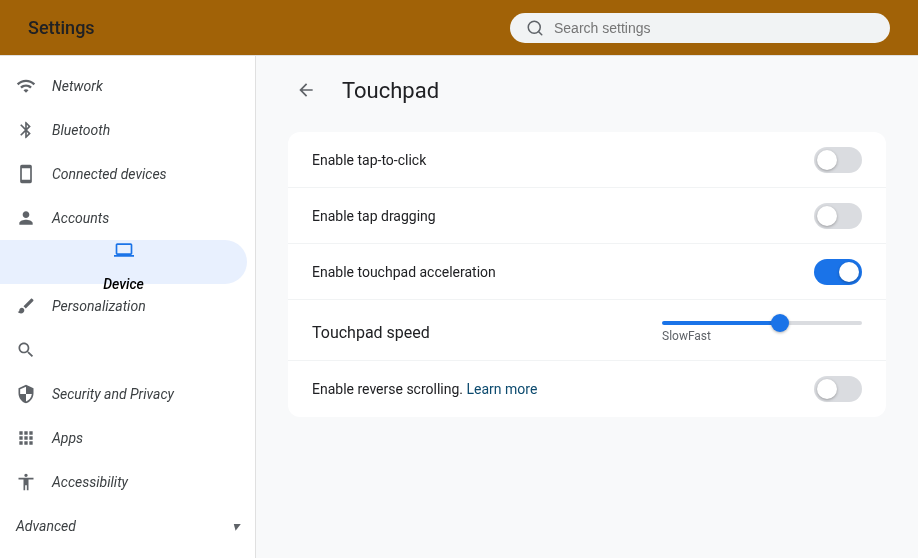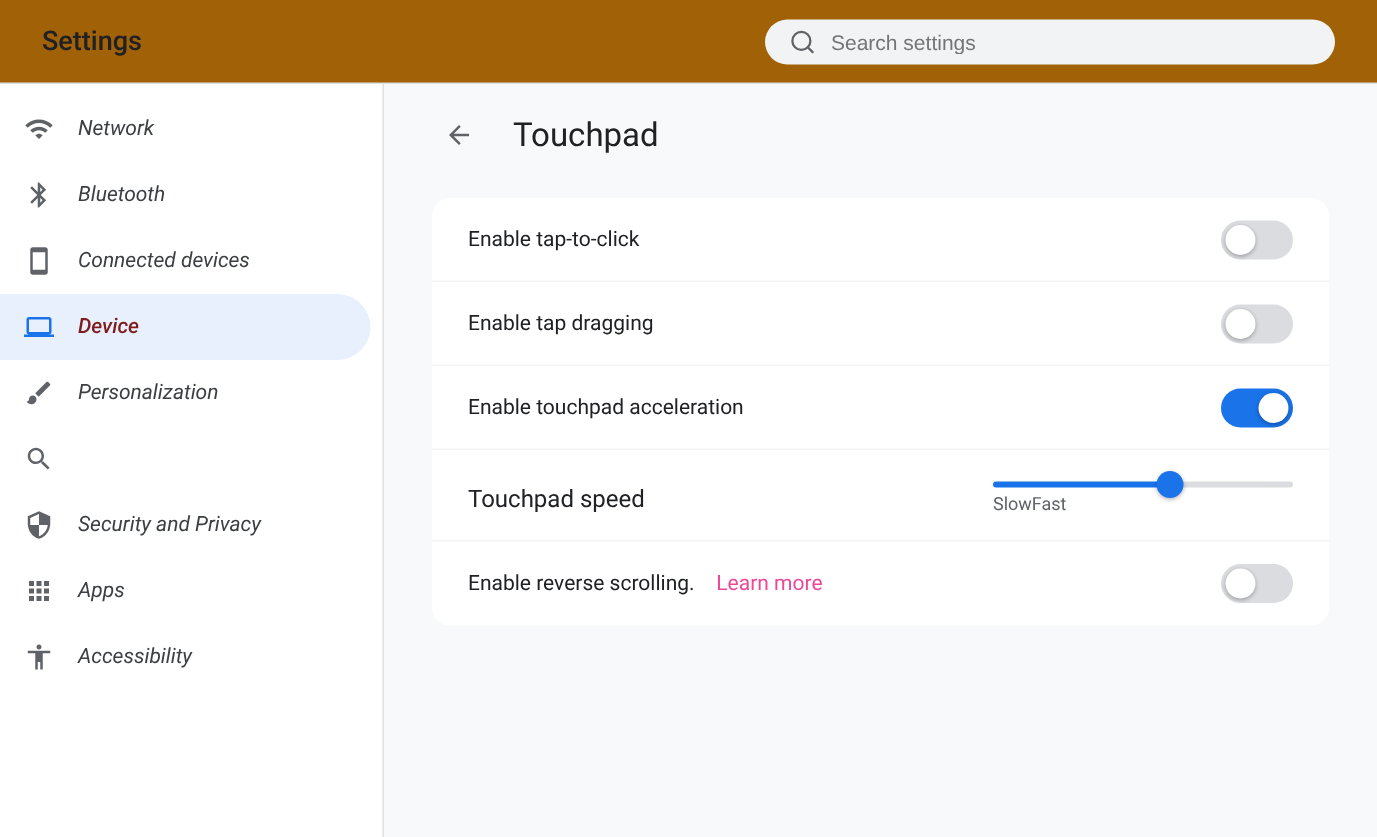--- a/index.html
+++ b/index.html
@@ -77,22 +77,23 @@
       gap: 16px;
       cursor: pointer;
       border-radius: 0 24px 24px 0;
       margin-right: 8px;
       color: #3c4043;
       font-size: 14px;
       font-weight: 400;
     }
     .sidebar-item.active {
       background: #e8f0fe;
-      color: #7f1d1d;
+      color: #000000;
       font-weight: 500;
+      flex-direction: column;
     }
     .sidebar-item.active .sidebar-icon {
       color: #1a73e8;
     }
     .sidebar-icon {
       width: 20px;
       height: 20px;
       display: flex;
       align-items: center;
       justify-content: center;
@@ -163,23 +164,22 @@
       min-height: 56px;
       border-bottom: 1px solid #f1f3f4;
     }
     .setting-row:last-child { border-bottom: none; }
     .setting-label {
       flex: 1;
       font-size: 14px;
       color: #202124;
     }
     .setting-label a {
-      color: #ec4899;
+      color: #0c4a6e;
       text-decoration: none;
-      margin-left: 11px;
     }
 
     
     .toggle {
       width: 48px;
       height: 26px;
       border-radius: 13px;
       background: #dadce0;
       position: relative;
       cursor: pointer;
@@ -292,20 +292,28 @@
 
     <div class="sidebar-item">
       <span class="sidebar-icon">
         <svg width="20" height="20" viewBox="0 0 24 24" fill="currentColor">
           <path d="M17 1H7c-1.1 0-2 .9-2 2v18c0 1.1.9 2 2 2h10c1.1 0 2-.9 2-2V3c0-1.1-.9-2-2-2zm0 18H7V5h10v14z"></path>
         </svg>
       </span>
       <span class="sidebar-item-label">Connected devices</span>
     </div>
 
+    <div class="sidebar-item">
+      <span class="sidebar-icon">
+        <svg width="20" height="20" viewBox="0 0 24 24" fill="currentColor">
+          <path d="M12 12c2.21 0 4-1.79 4-4s-1.79-4-4-4-4 1.79-4 4 1.79 4 4 4zm0 2c-2.67 0-8 1.34-8 4v2h16v-2c0-2.66-5.33-4-8-4z"></path>
+        </svg>
+      </span>
+      <span class="sidebar-item-label">Accounts</span>
+    </div>
 
     <div class="sidebar-item active">
       <span class="sidebar-icon">
         <svg width="20" height="20" viewBox="0 0 24 24" fill="currentColor">
           <path d="M20 18c1.1 0 2-.9 2-2V6c0-1.1-.9-2-2-2H4c-1.1 0-2 .9-2 2v10c0 1.1.9 2 2 2H0v2h24v-2h-4zM4 6h16v10H4V6z"></path>
         </svg>
       </span>
       <span class="sidebar-item-label">Device</span>
     </div>
 
@@ -346,20 +354,24 @@
 
     <div class="sidebar-item">
       <span class="sidebar-icon">
         <svg width="20" height="20" viewBox="0 0 24 24" fill="currentColor">
           <path d="M12 2c1.1 0 2 .9 2 2s-.9 2-2 2-2-.9-2-2 .9-2 2-2zm9 7h-6v13h-2v-6h-2v6H9V9H3V7h18v2z"></path>
         </svg>
       </span>
       <span class="sidebar-item-label">Accessibility</span>
     </div>
 
+    <div class="sidebar-advanced">
+      <span class="sidebar-item-label">Advanced</span>
+      <span class="chevron-icon">▾</span>
+    </div>
   </nav>
 
   <div class="content">
     <div class="content-inner">
 
       <div class="page-header">
         <div class="back-btn">
           <svg width="20" height="20" viewBox="0 0 24 24" fill="#5f6368">
             <path d="M20 11H7.83l5.59-5.59L12 4l-8 8 8 8 1.41-1.41L7.83 13H20v-2z"></path>
           </svg>

